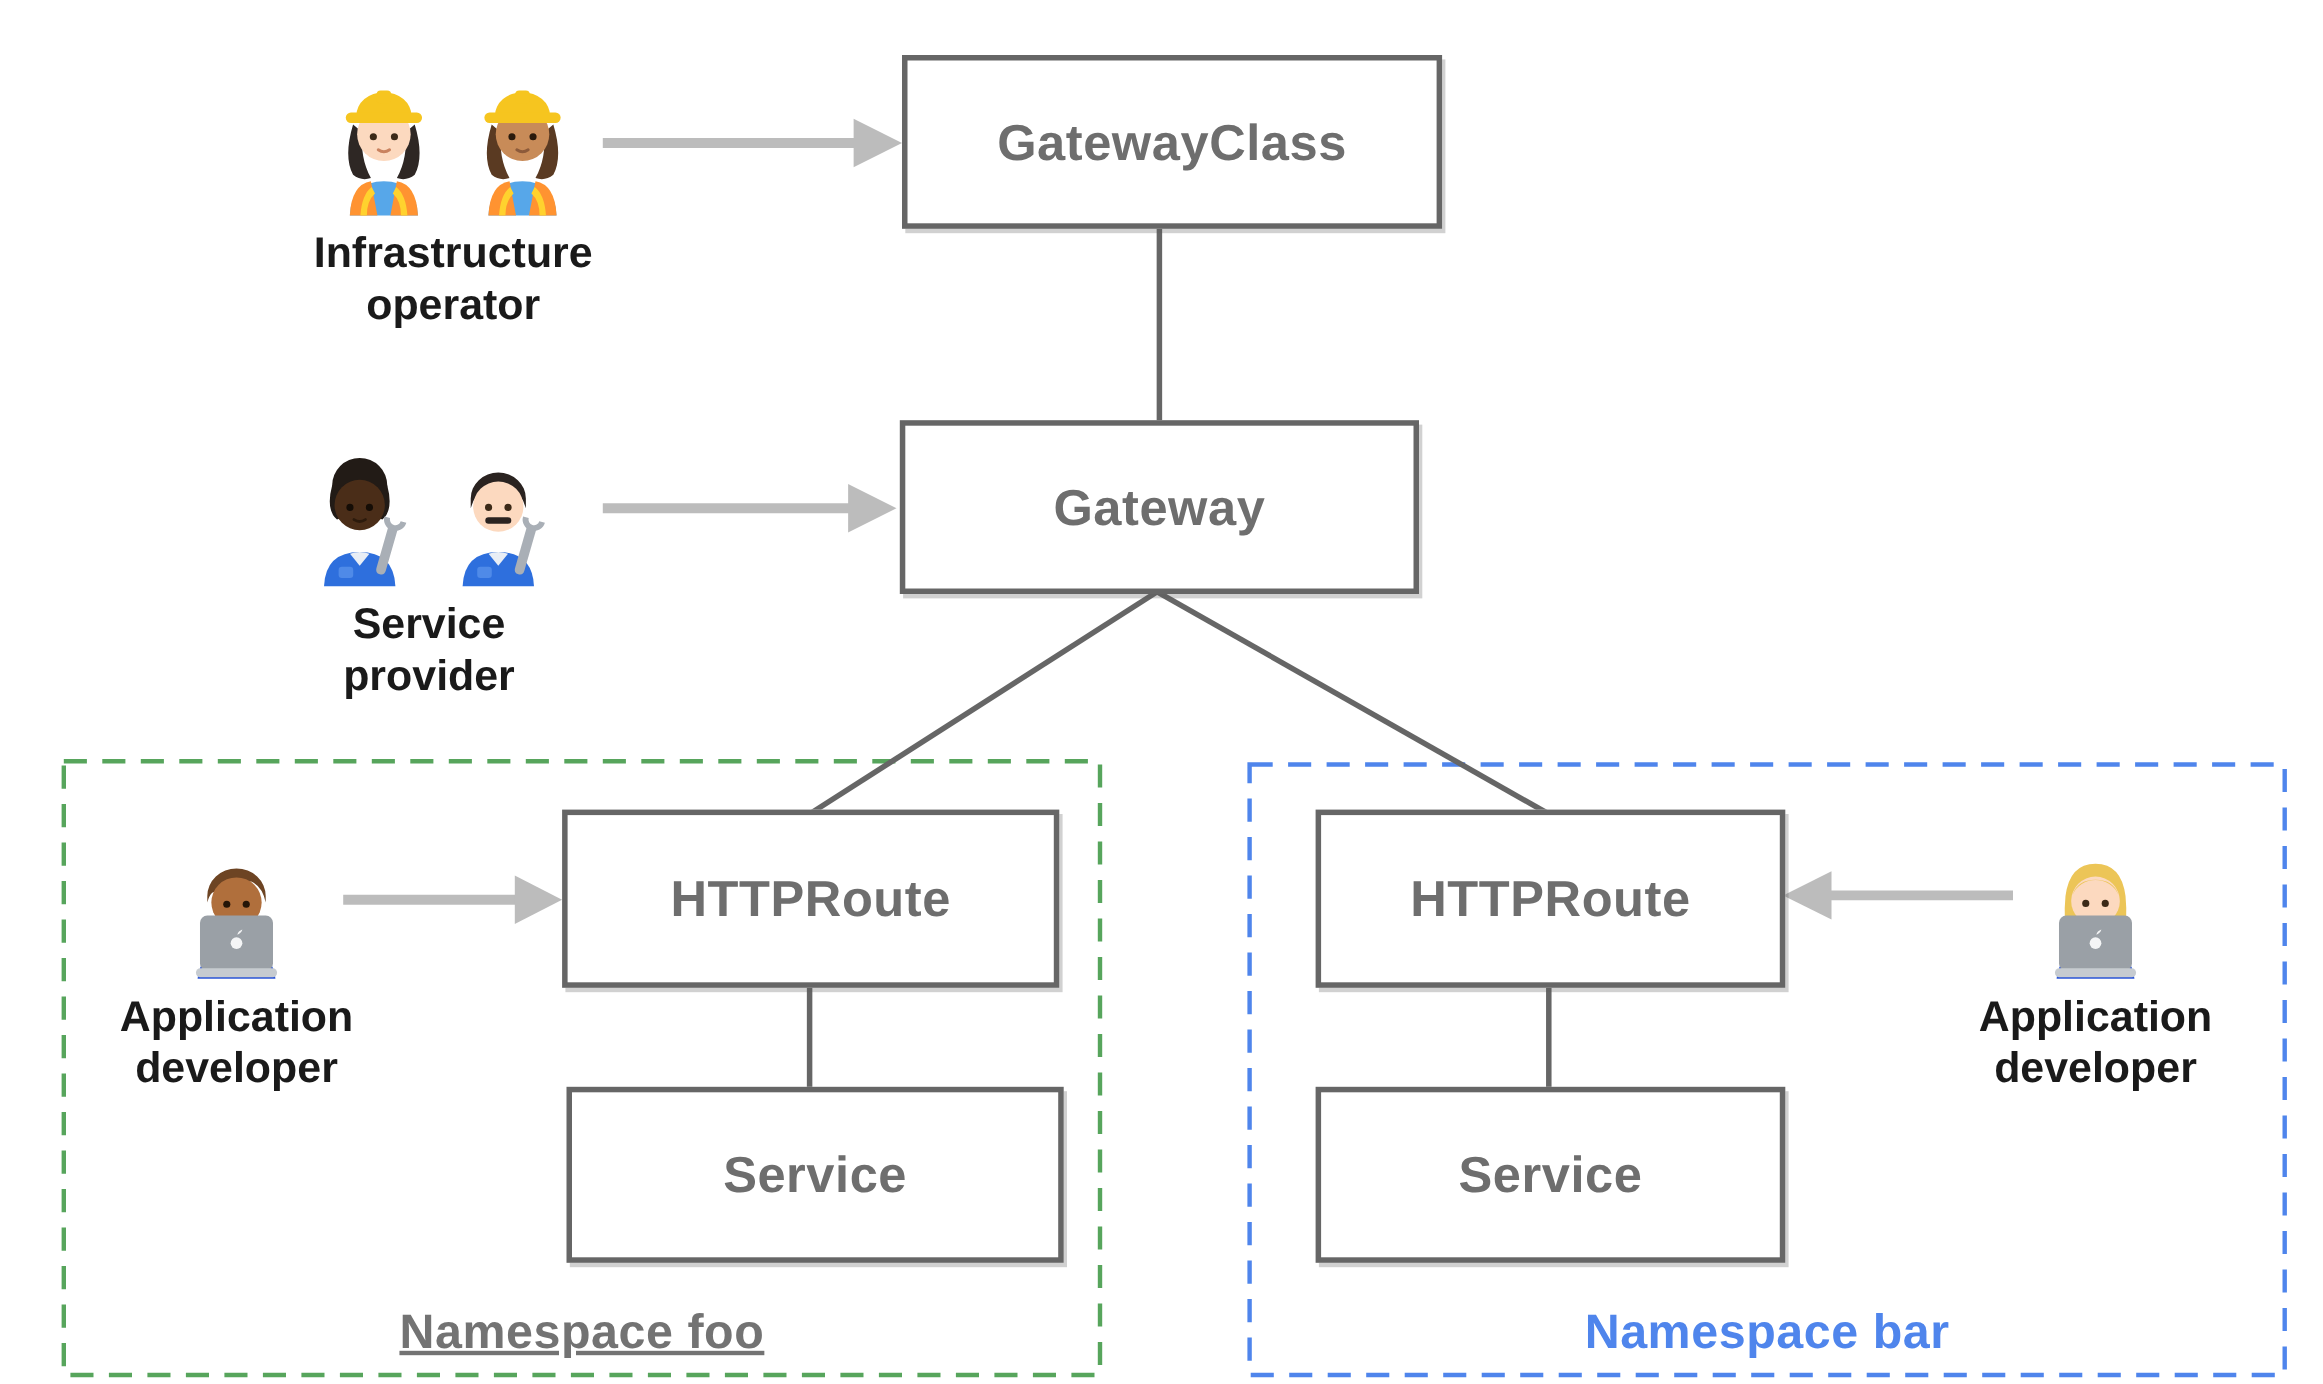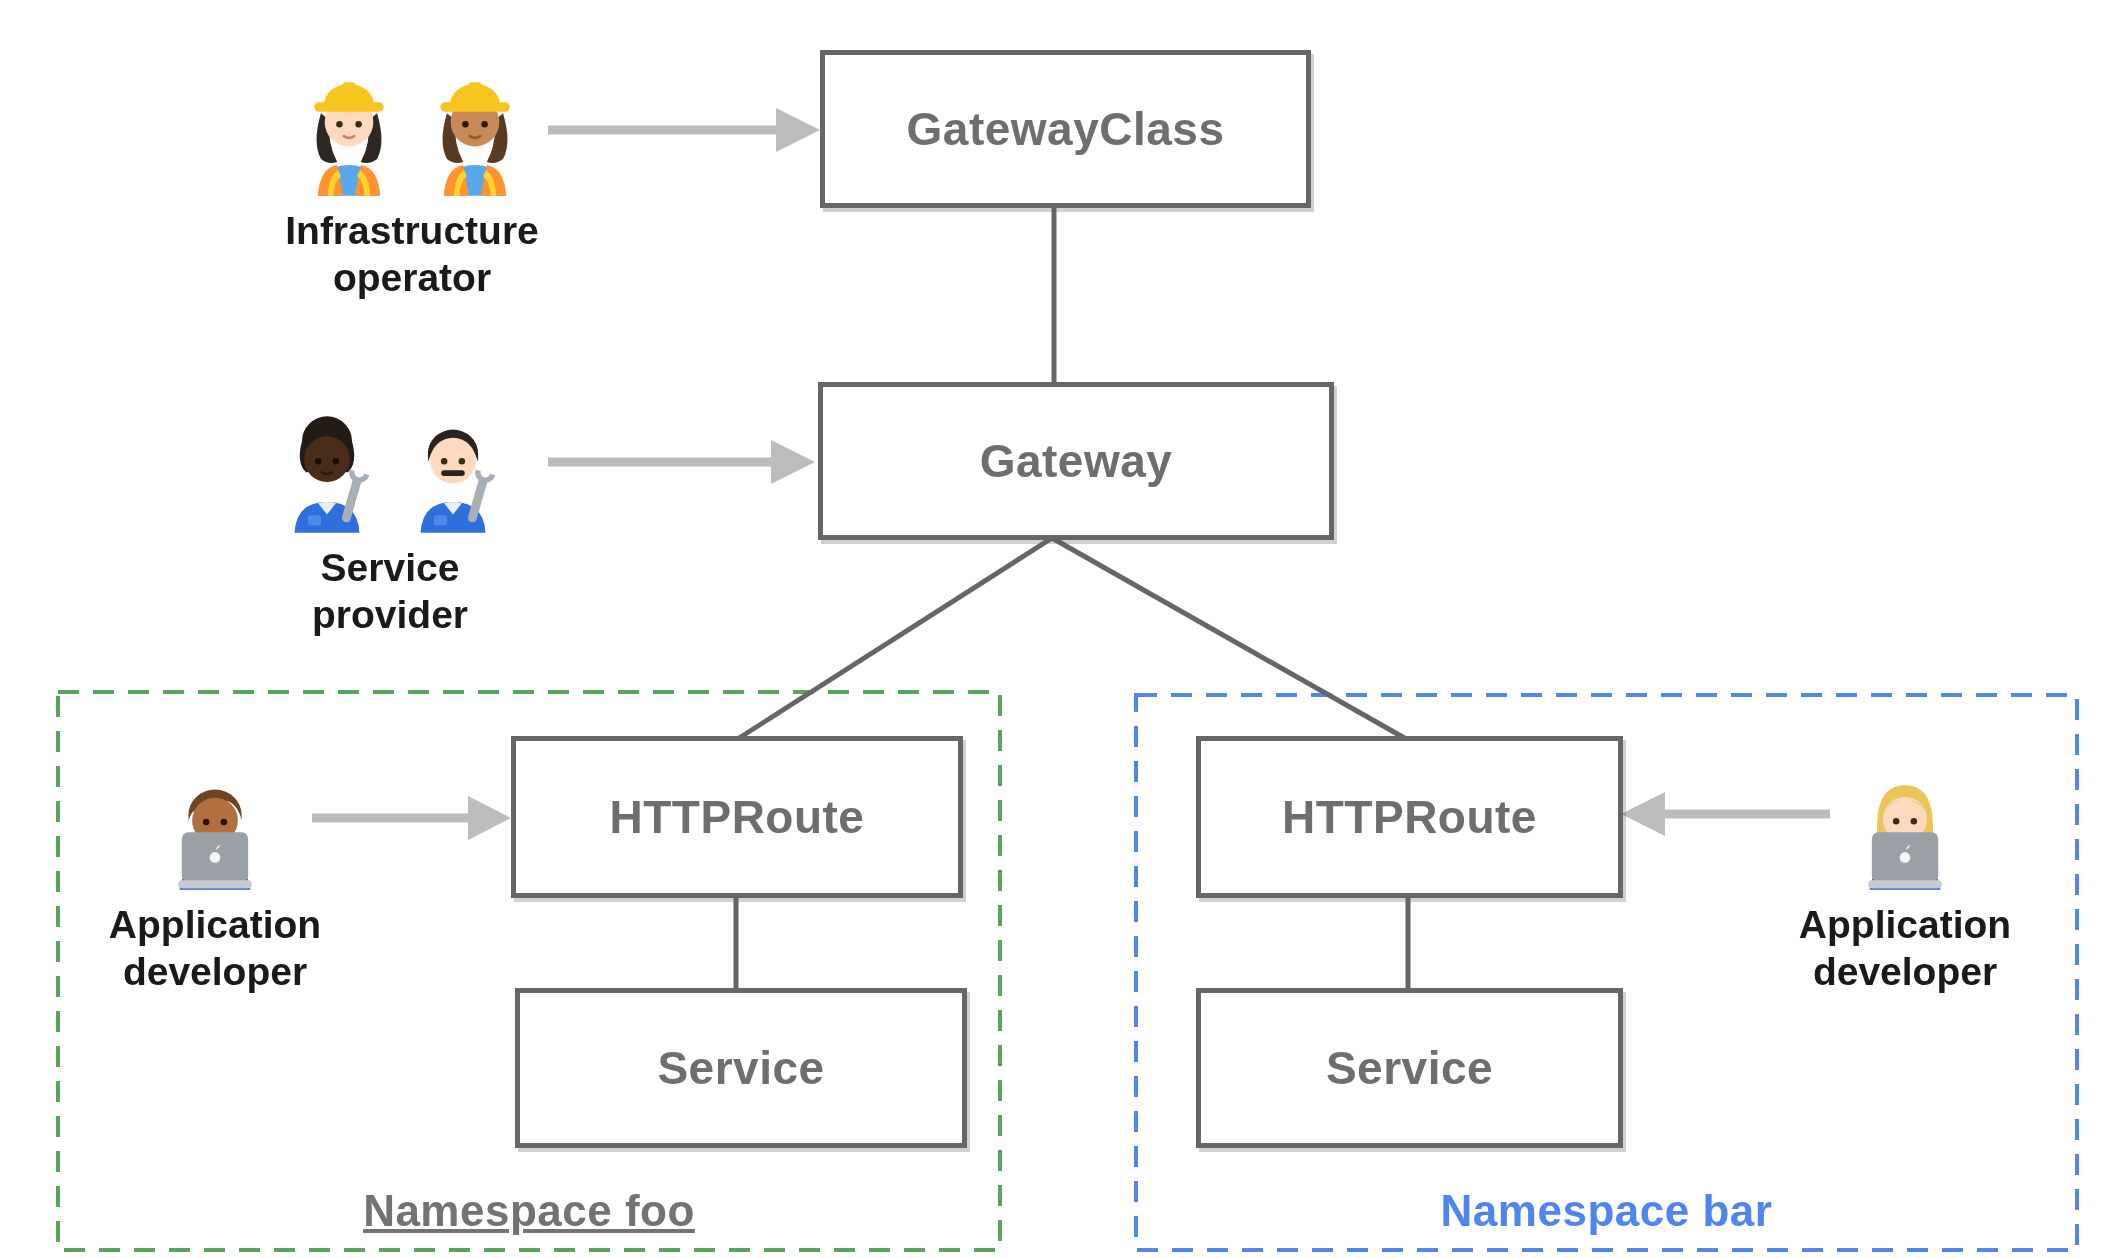--- a/index.html
+++ b/index.html
@@ -52,21 +52,21 @@
     </g>
     <g>
       <line class="arrowshaft" x1="1830" y1="814" x2="1663" y2="814"></line>
       <polygon class="arrowhead" points="1665,792 1621,814 1665,836"></polygon>
     </g>
   </svg>
 
   <div class="box" style="left:820px;top:50px;width:491px;height:158px;">
     <span>GatewayClass</span>
   </div>
-  <div class="box" style="left:818px;top:382px;width:516px;height:158px;">
+  <div class="box" style="left:818px;top:382px;width:472px;height:158px;">
     <span>Gateway</span>
   </div>
   <div class="box" style="left:511px;top:736px;width:452px;height:162px;">
     <span>HTTPRoute</span>
   </div>
   <div class="box" style="left:515px;top:988px;width:452px;height:160px;">
     <span>Service</span>
   </div>
   <div class="box" style="left:1196px;top:736px;width:427px;height:162px;">
     <span>HTTPRoute</span>

